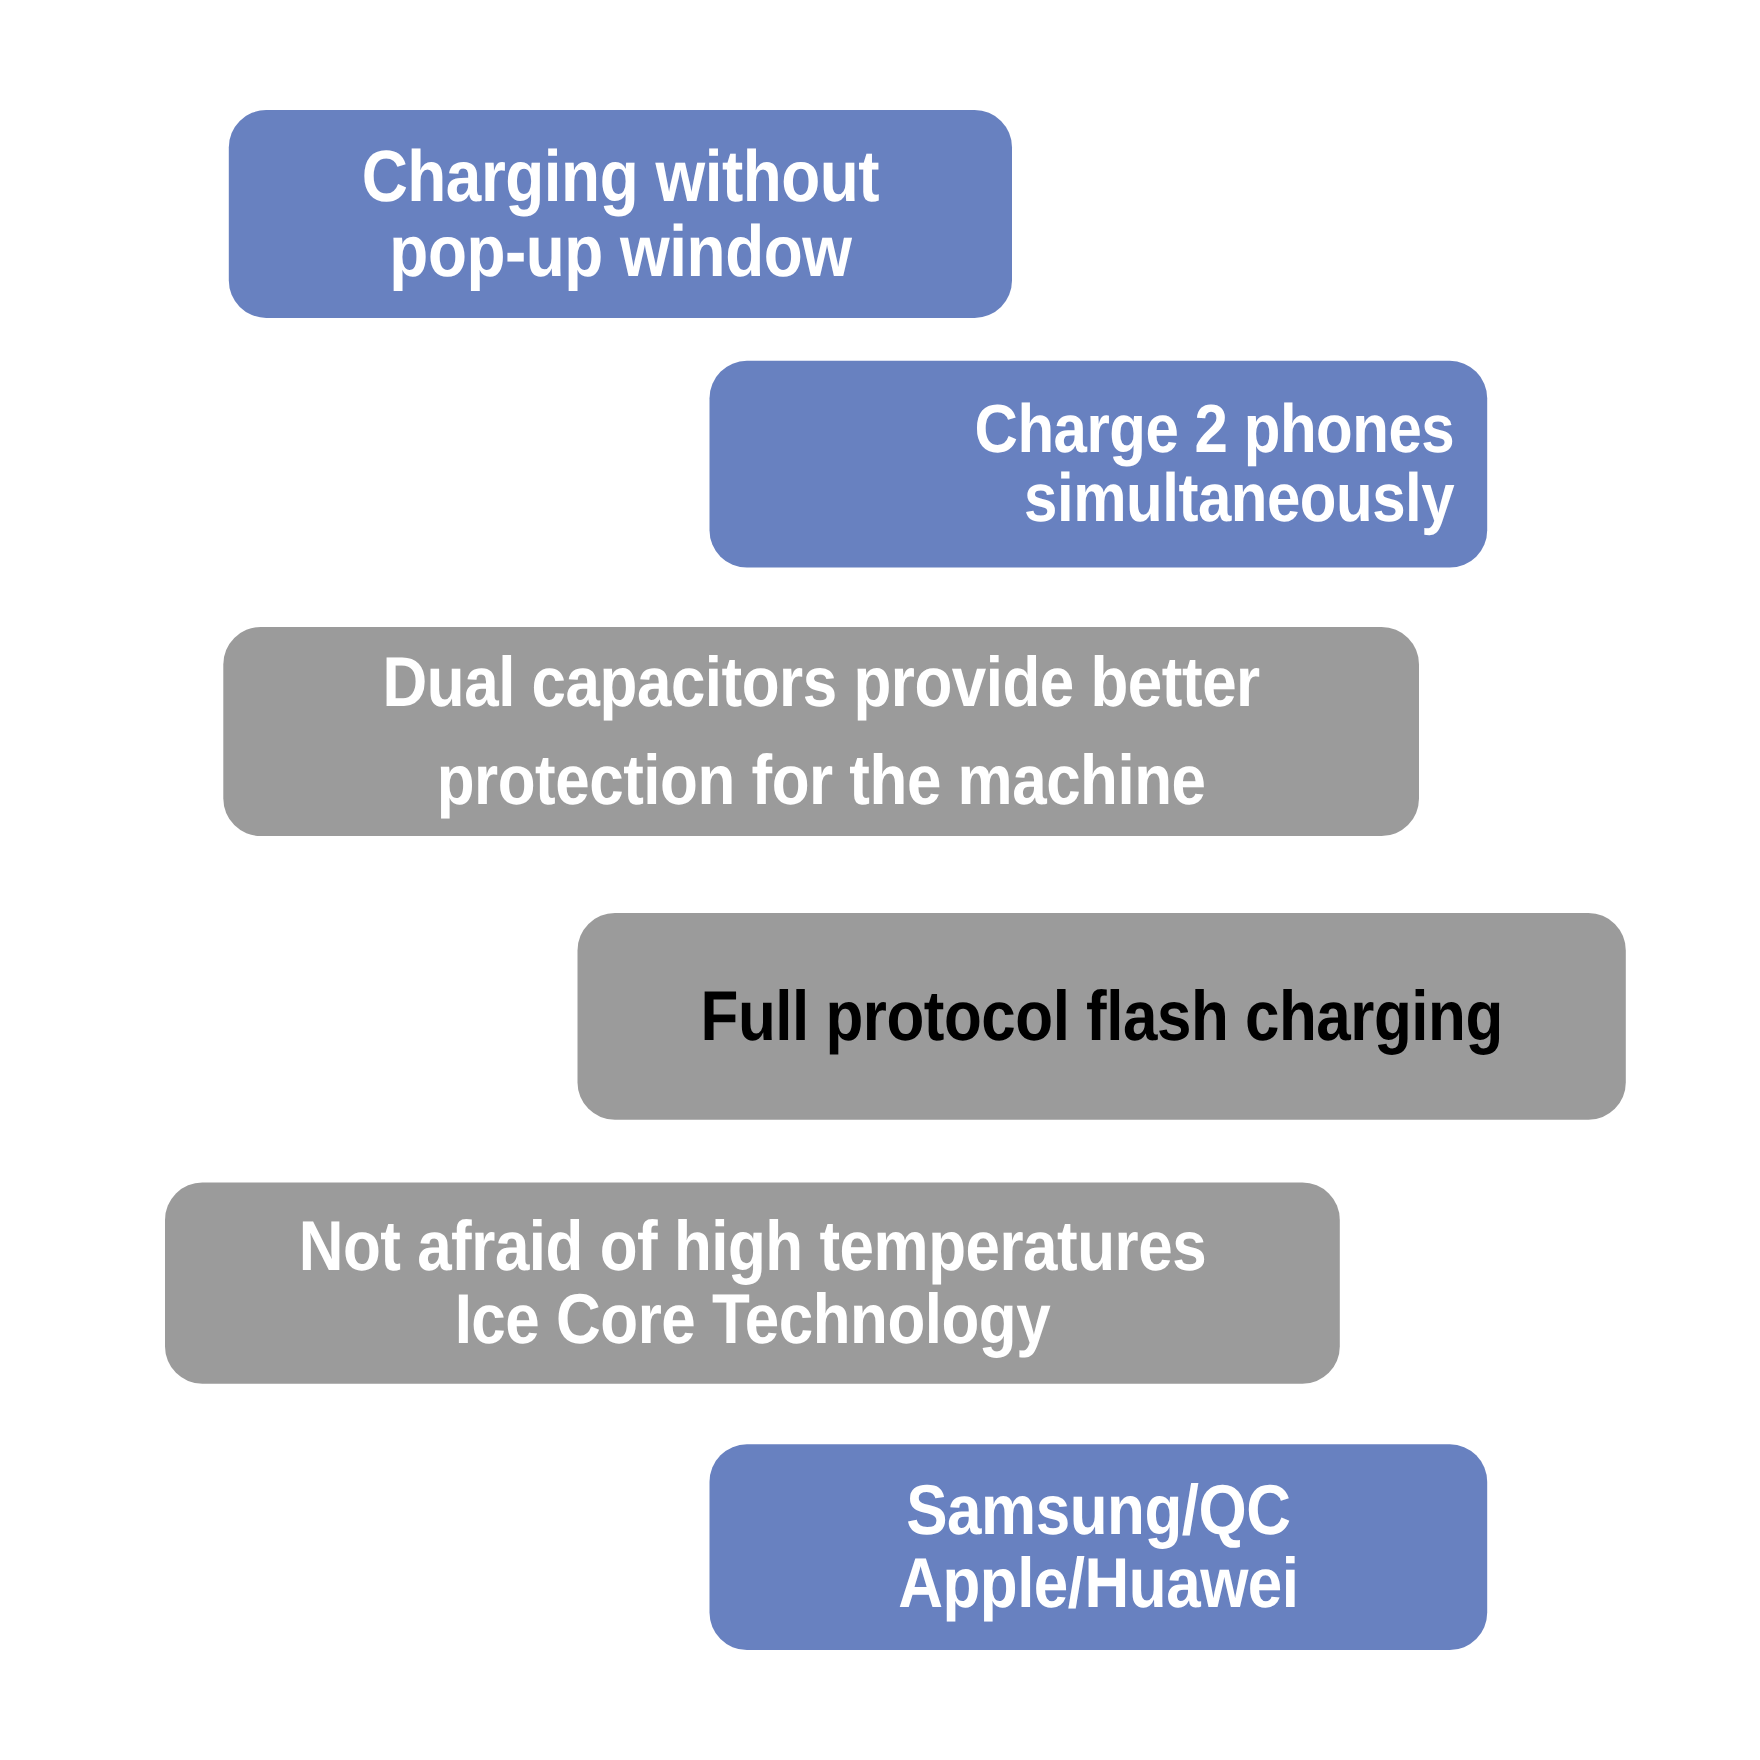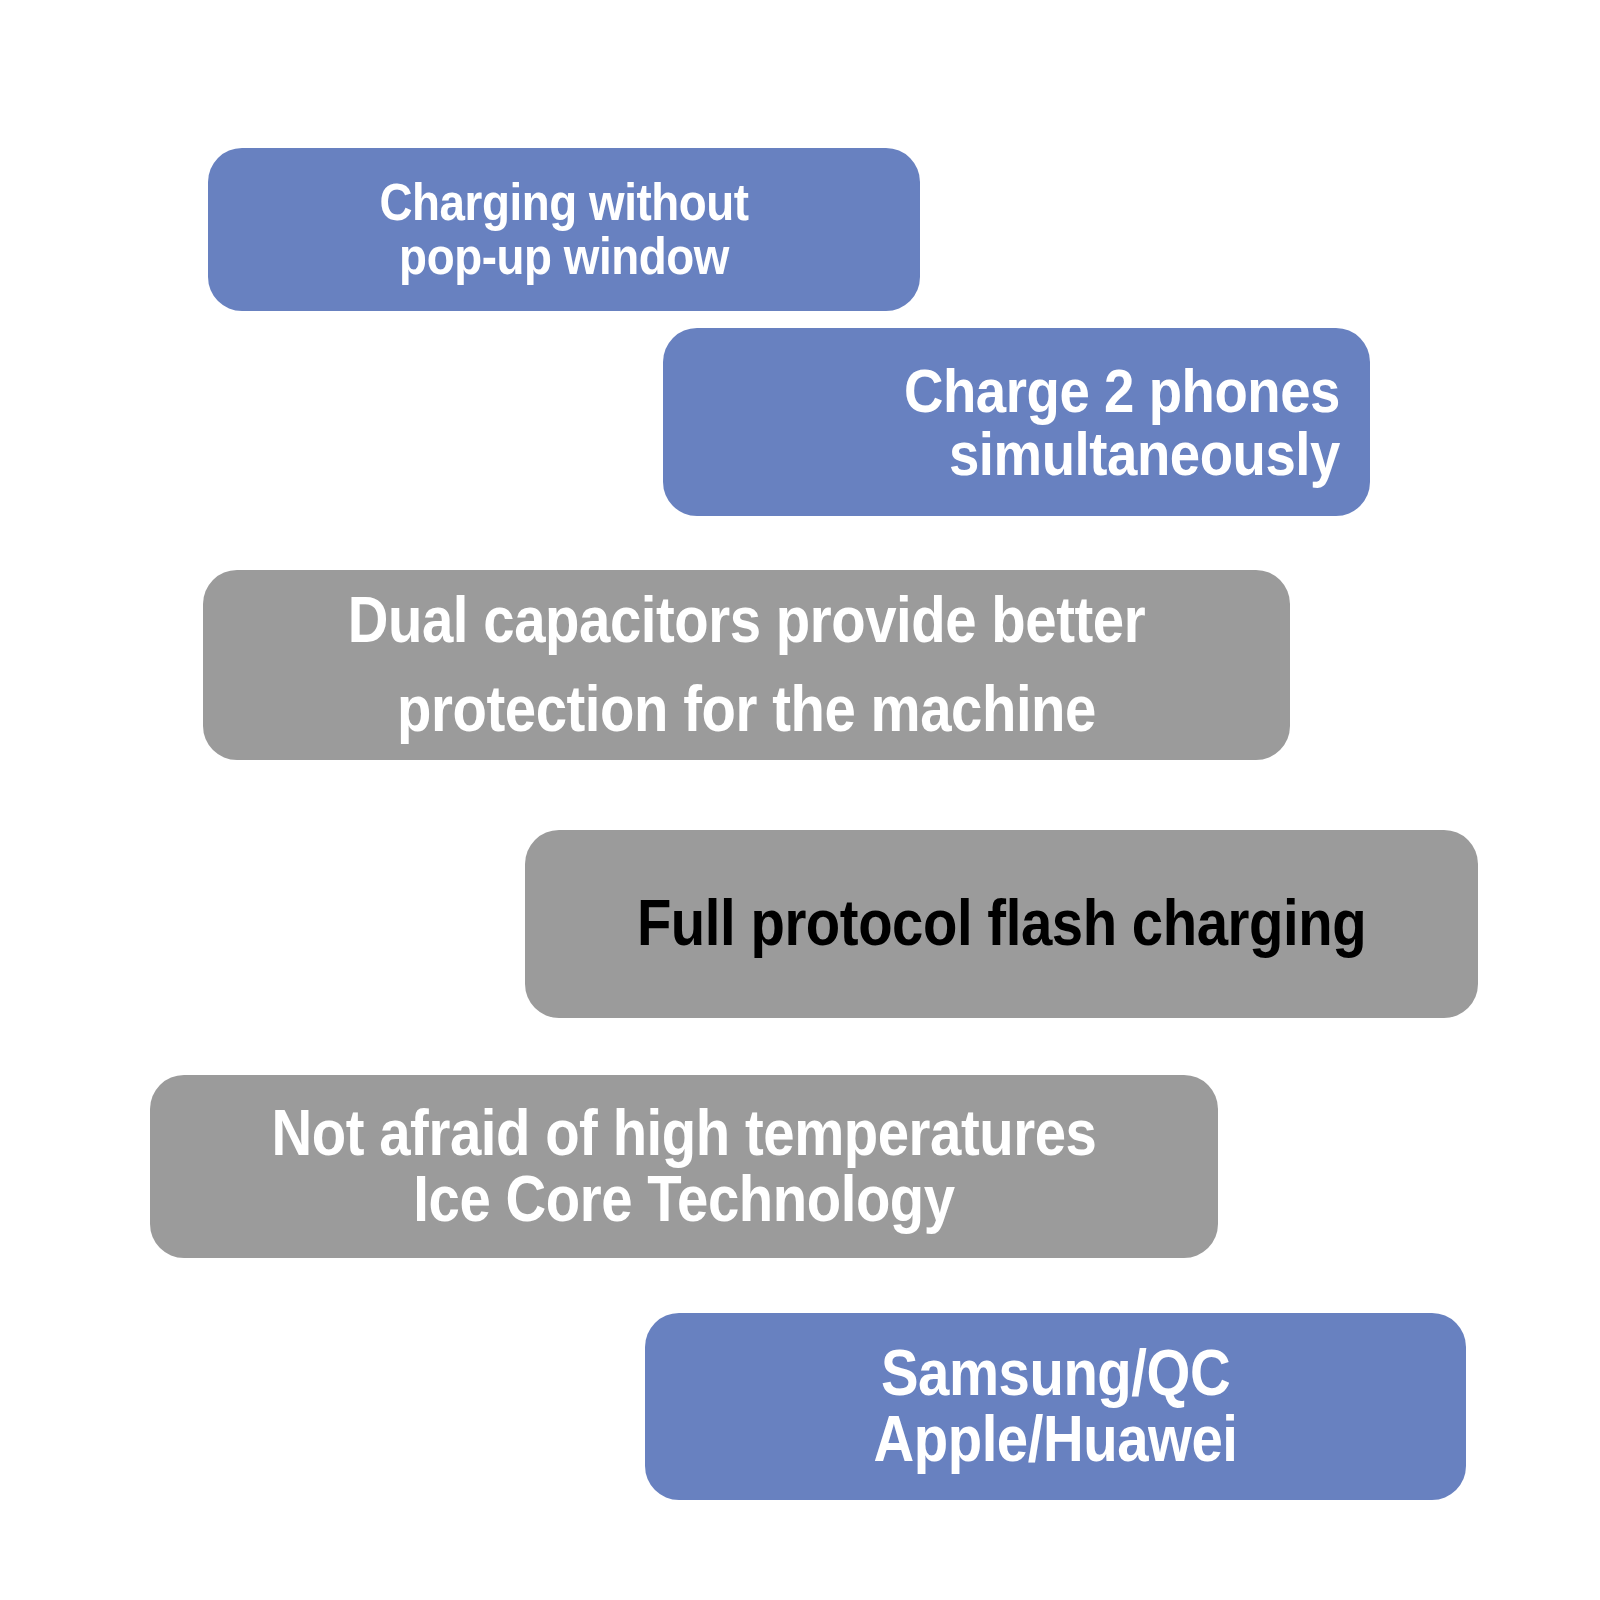--- a/index.html
+++ b/index.html
@@ -36,26 +36,26 @@
     display: block;
     white-space: nowrap;
     transform: scaleX(0.88);
   }
   .badge.align-center { text-align: center; }
   .badge.align-center .line { transform-origin: center center; }
   .badge.align-right { text-align: right; }
   .badge.align-right .line { transform-origin: right center; }
 
   
-  #badge-0 { left: 208px;  top: 100px;  width: 712px;  height: 163px;  font-size: 52px; padding: 0 28px; margin-top: 48px; }
-  #badge-1 { left: 645px;  top: 328px;  width: 707px;  height: 188px;  font-size: 62px; padding: 0 30px; margin-left: 18px; }
+  #badge-0 { left: 208px;  top: 100px;  width: 712px;  height: 189px;  font-size: 66px; padding: 0 28px; }
+  #badge-1 { left: 645px;  top: 328px;  width: 707px;  height: 188px;  font-size: 62px; padding: 0 30px; }
   #badge-2 { left: 203px;  top: 570px;  width: 1087px; height: 190px;  font-size: 64px; padding: 0 30px; }
   #badge-3 { left: 525px;  top: 830px;  width: 953px;  height: 188px;  font-size: 64px; padding: 0 30px; }
   #badge-4 { left: 150px;  top: 1075px; width: 1068px; height: 183px;  font-size: 64px; padding: 16px 28px; }
-  #badge-5 { left: 645px;  top: 1313px; width: 821px;  height: 187px;  font-size: 64px; padding: 0 30px; }
+  #badge-5 { left: 645px;  top: 1313px; width: 707px;  height: 187px;  font-size: 64px; padding: 0 30px; }
 </style>
 </head>
 <body style="background: rgb(255, 255, 255);">
 
 <div id="canvas" style="background: rgb(255, 255, 255);">
 
   <div class="badge align-center" id="badge-0" style="background: rgb(104, 129, 192); color: rgb(255, 255, 255);">
     <span class="line">Charging without</span>
     <span class="line">pop-up window</span>
   </div>

